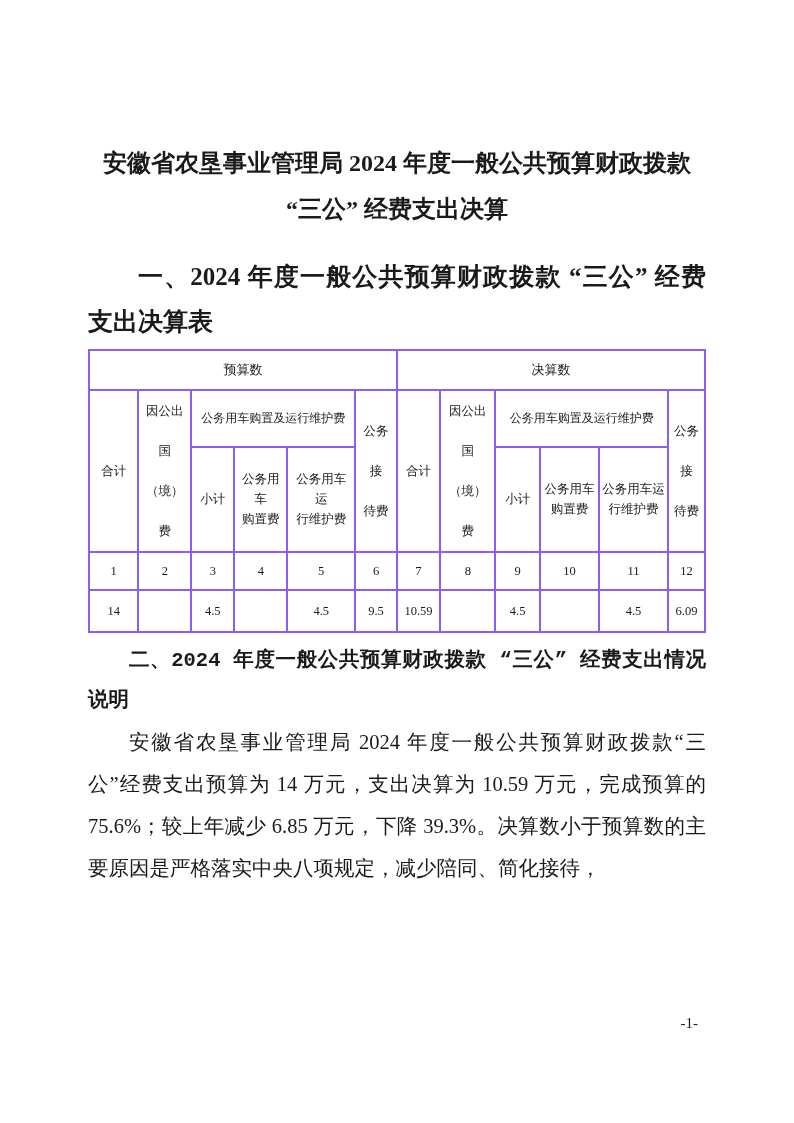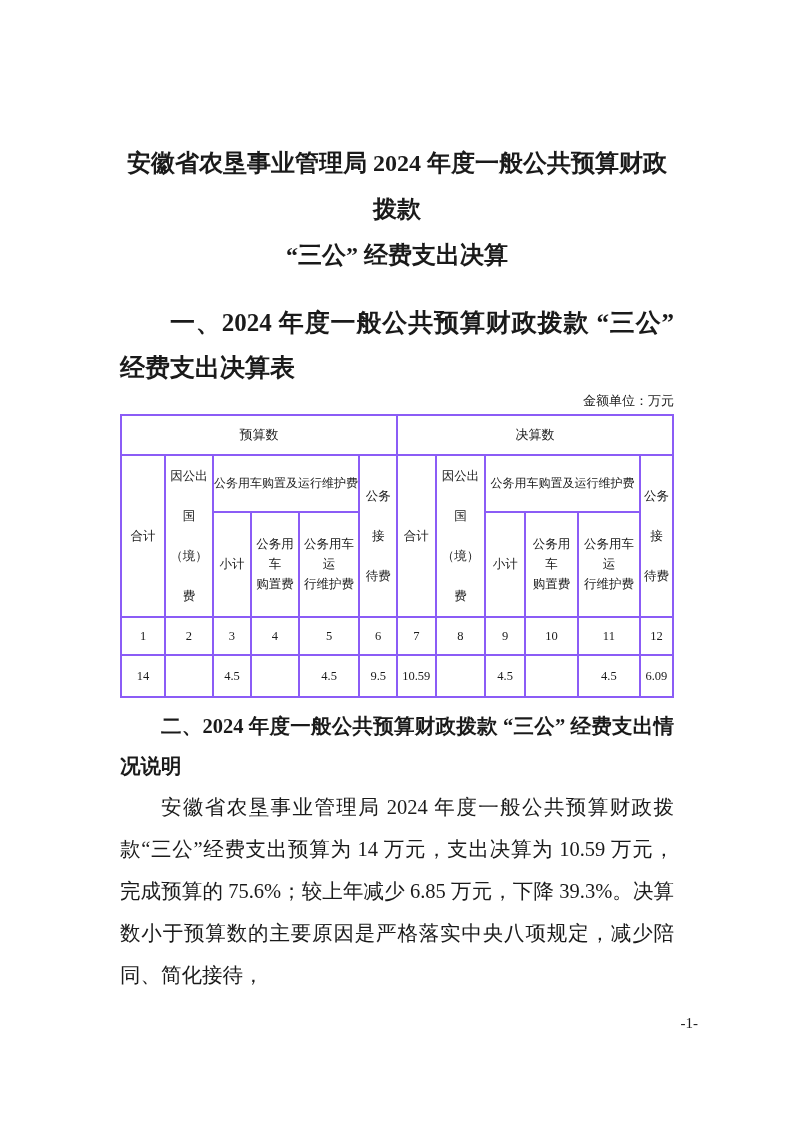--- a/index.html
+++ b/index.html
@@ -7,21 +7,21 @@
   .page {
     position: relative;
     width: 794px;
     height: 1123px;
     margin: 0 auto;
     background: #ffffff;
     color: #1a1a1a;
     font-family: "Liberation Serif", "DejaVu Serif", serif;
     overflow: hidden;
   }
-  .content { padding: 0 120px; }
+  .content { padding: 0 88px; }
 
   .title {
     margin-top: 140px;
     text-align: center;
     font-size: 24px;
     font-weight: 700;
     line-height: 46px;
   }
   .title .tline { display: block; }
 
@@ -72,21 +72,21 @@
   }
 
   .h2-section, .h3-section {
     margin-top: 0;
     font-size: 20.5px;
     font-weight: 700;
     line-height: 40px;
     text-indent: 2em;
     text-align: justify;
   }
-  .h2-section { margin-top: 8px; }
+  .h2-section { margin-top: 8px; font-family: Liberation Mono, monospace; }
 
   .para {
     font-size: 20.5px;
     line-height: 42px;
     text-indent: 2em;
     text-align: justify;
   }
 
   .pagenum {
     position: absolute;
@@ -102,21 +102,20 @@
 <div class="page">
   <div class="content">
 
     <h1 class="title">
       <span class="tline">安徽省农垦事业管理局 2024 年度一般公共预算财政拨款</span>
       <span class="tline">“三公” 经费支出决算</span>
     </h1>
 
     <div class="h-section">一、2024 年度一般公共预算财政拨款 “三公” 经费支出决算表</div>
 
-    <div class="unit">金额单位：万元</div>
 
     <table class="san-gong">
       <colgroup>
         <col style="width:8%">
           <col style="width:8.6%">
           <col style="width:7%">
           <col style="width:8.6%">
           <col style="width:11%">
           <col style="width:6.8%">
         <col style="width:7%">

